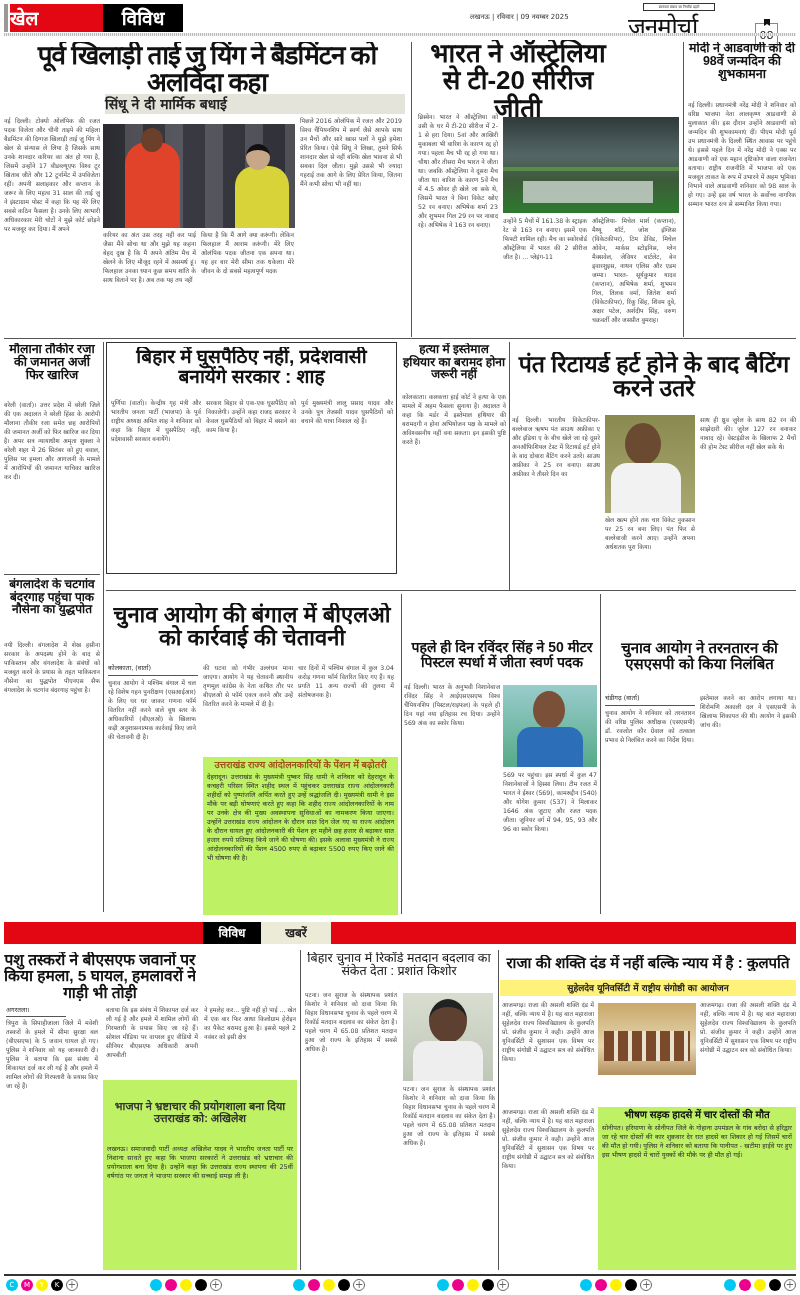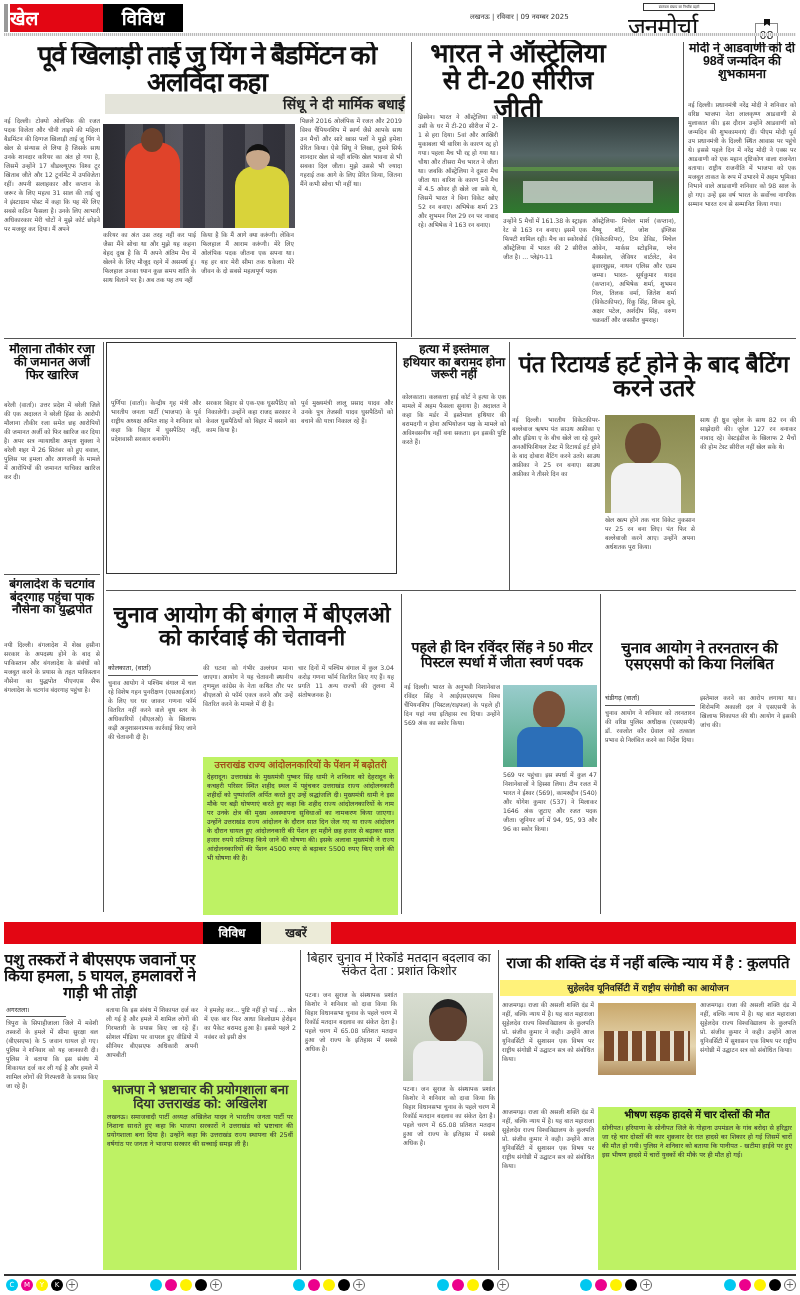--- a/index.html
+++ b/index.html
@@ -23,21 +23,21 @@
   <div class="abs" style="left:643px;top:3px;width:72px;height:8px;border:1px solid #333;font-size:3.5px;line-height:6px;text-align:center;overflow:hidden">स्वतंत्रता संग्राम का निर्भीक प्रहरी</div>
   <div class="abs" style="left:628px;top:9px;width:120px;font-size:24px;font-weight:normal;color:#111;letter-spacing:-1px">जनमोर्चा</div>
   <div class="abs" style="left:755px;top:23px;width:23px;height:24px;border:1px solid #888;font-size:11px;text-align:center;line-height:24px">
     <span style="position:absolute;left:8px;top:-5px;width:6px;height:7px;background:#111;clip-path:polygon(0 0,100% 0,100% 100%,50% 70%,0 100%)"></span>
     <span>08</span>
   </div>
   <div class="abs" style="left:4px;top:33px;width:792px;height:3px;background:repeating-linear-gradient(90deg,#bbb 0 1px,#eee 1px 2px)"></div>
 </div>
 
 <div class="abs h1" style="left:2px;top:42px;width:410px;font-size:26px;letter-spacing:-1px">पूर्व खिलाड़ी ताई जु यिंग ने बैडमिंटन को अलविदा कहा</div>
-<div class="abs" style="left:105px;top:94px;width:300px;height:20px;background:#e4e4da;font-size:14px;font-weight:bold;text-align:right;line-height:20px">सिंधू ने दी मार्मिक बधाई</div>
+<div class="abs" style="left:105px;top:94px;width:300px;height:20px;background:#e4e4da;font-size:14px;font-weight:bold;text-align:left;line-height:20px">सिंधू ने दी मार्मिक बधाई</div>
 <div class="abs txt" style="left:4px;top:116px;width:96px;height:230px">नई दिल्ली। टोक्यो ओलंपिक की रजत पदक विजेता और चीनी ताइपे की महिला बैडमिंटन की दिग्गज खिलाड़ी ताई जु यिंग ने खेल से संन्यास ले लिया है जिसके साथ उनके शानदार करियर का अंत हो गया है, जिसमें उन्होंने 17 बीडब्ल्यूएफ विश्व टूर खिताब जीते और 12 टूर्नामेंट में उपविजेता रहीं। अपनी सलाहकार और कप्तान के जरूर के लिए महत्व 31 साल की ताई जु ने इंस्टाग्राम पोस्ट में कहा कि यह मेरे लिए सबसे कठिन फैसला है। उनके लिए आभारी अधिकारकार मेरी चोटों ने मुझे कोर्ट छोड़ने पर मजबूर कर दिया। मैं अपने</div>
 <div class="abs photo" style="left:103px;top:124px;width:192px;height:104px;background:linear-gradient(90deg,#2a2a30 0%,#3a3a44 40%,#303038 100%)">
   <div style="position:absolute;left:0;top:0;width:100%;height:100%;background:repeating-linear-gradient(90deg,transparent 0 22px,rgba(255,255,255,.15) 22px 40px)"></div>
   <div style="position:absolute;left:22px;top:18px;width:55px;height:86px;background:#e0432a;border-radius:22px 22px 0 0"></div>
   <div style="position:absolute;left:38px;top:4px;width:22px;height:24px;background:#6b3f2a;border-radius:50%"></div>
   <div style="position:absolute;left:132px;top:42px;width:54px;height:62px;background:#d9d33a;border-radius:20px 20px 0 0"></div>
   <div style="position:absolute;left:143px;top:20px;width:24px;height:26px;background:#c8a789;border-radius:50%;border-top:6px solid #111"></div>
 </div>
 <div class="abs txt" style="left:103px;top:230px;width:93px;height:100px">करियर का अंत उस तरह नहीं कर पाई जैसा मैंने सोचा था और मुझे यह कहना बेहद दुख है कि मैं अपने अंतिम मैच में खेलने के लिए मौजूद रहने में असमर्थ हूं। फिलहाल उनका ध्यान कुछ समय शांति के साथ बिताने पर है। अब तक यह तय नहीं</div>
 <div class="abs txt" style="left:201px;top:230px;width:93px;height:100px">किया है कि मैं आगे क्या करूंगी। लेकिन फिलहाल मैं आराम करूंगी। मेरे लिए ओलंपिक पदक जीतना एक सपना था। यह हर बार मेरी सीमा तक धकेला। मेरे जीवन के दो सबसे महत्वपूर्ण पदक</div>
@@ -63,20 +63,21 @@
 
 <div class="abs h1" style="left:4px;top:343px;width:96px;font-size:12.5px">मौलाना तौकीर रजा की जमानत अर्जी फिर खारिज</div>
 <div class="abs txt" style="left:4px;top:400px;width:96px;height:170px">बरेली (वार्ता)। उत्तर प्रदेश में बरेली जिले की एक अदालत ने बरेली हिंसा के आरोपी मौलाना तौकीर रजा समेत छह आरोपियों की जमानत अर्जी को फिर खारिज कर दिया है। अपर सत्र न्यायाधीश अमृता शुक्ला ने बरेली शहर में 26 सितंबर को हुए बवाल, पुलिस पर हमला और आगजनी के मामले में आरोपियों की जमानत याचिका खारिज कर दी।</div>
 <div class="abs" style="left:4px;top:574px;width:96px;height:1px;background:#555"></div>
 <div class="abs h1" style="left:4px;top:578px;width:96px;font-size:12px">बंगलादेश के चटगांव बंदरगाह पहुंचा पाक नौसेना का युद्धपोत</div>
 <div class="abs txt" style="left:4px;top:640px;width:96px;height:270px">नयी दिल्ली। बंगलादेश में शेख हसीना सरकार के अपदस्थ होने के बाद से पाकिस्तान और बंगलादेश के संबंधों को मजबूत करने के प्रयास के तहत पाकिस्तान नौसेना का युद्धपोत पीएनएस सैफ बंगलादेश के चटगांव बंदरगाह पहुंचा है।</div>
 
 <div class="rule-v" style="left:103px;top:342px;height:570px"></div>
 
 <div class="abs boxed" style="left:106px;top:342px;width:291px;height:232px">
+  <div class="h1" style="margin:4px 6px;font-size:19px">बिहार में घुसपैठिए नहीं, प्रदेशवासी बनायेंगे सरकार : शाह</div>
   <div class="abs txt" style="left:4px;top:55px;width:90px;height:172px">पूर्णिया (वार्ता)। केन्द्रीय गृह मंत्री और भारतीय जनता पार्टी (भाजपा) के पूर्व राष्ट्रीय अध्यक्ष अमित शाह ने शनिवार को कहा कि बिहार में घुसपैठिए नहीं, प्रदेशवासी सरकार बनायेंगे।</div>
   <div class="abs txt" style="left:99px;top:55px;width:90px;height:172px">सरकार बिहार से एक-एक घुसपैठिए को निकालेगी। उन्होंने कहा राजद सरकार ने केवल घुसपैठियों को बिहार में बसाने का काम किया है।</div>
   <div class="abs txt" style="left:194px;top:55px;width:92px;height:172px">पूर्व मुख्यमंत्री लालू प्रसाद यादव और उनके पुत्र तेजस्वी यादव घुसपैठियों को बचाने की यात्रा निकाल रहे हैं।</div>
 </div>
 
 <div class="abs h1" style="left:402px;top:343px;width:104px;font-size:12px">हत्या में इस्तेमाल हथियार का बरामद होना जरूरी नहीं</div>
 <div class="abs txt" style="left:402px;top:392px;width:104px;height:192px">कोलकाता। कलकत्ता हाई कोर्ट ने हत्या के एक मामले में अहम फैसला सुनाया है। अदालत ने कहा कि मर्डर में इस्तेमाल हथियार की बरामदगी न होना अभियोजन पक्ष के मामले को अविश्वसनीय नहीं बना सकता। इन इसकी पुष्टि करते हैं।</div>
 
 <div class="rule-v" style="left:509px;top:342px;height:248px"></div>
 
@@ -123,21 +124,21 @@
   <div class="abs" style="left:257px;top:0;width:70px;height:22px;background:#ecebd8;color:#222;font-weight:bold;font-size:12px;text-align:center;line-height:22px">खबरें</div>
 </div>
 
 <div class="abs h1" style="left:4px;top:952px;width:192px;font-size:15.5px">पशु तस्करों ने बीएसएफ जवानों पर किया हमला, 5 घायल, हमलावरों ने गाड़ी भी तोड़ी</div>
 <div class="abs" style="left:6px;top:1005px;width:60px;font-size:6.5px;color:#333;border-bottom:1px solid #555;padding-bottom:2px">अगरतला।</div>
 <div class="abs txt" style="left:6px;top:1018px;width:92px;height:250px">त्रिपुरा के सिपाहीजाला जिले में मवेशी तस्करों के हमले में सीमा सुरक्षा बल (बीएसएफ) के 5 जवान घायल हो गए। पुलिस ने शनिवार को यह जानकारी दी। पुलिस ने बताया कि इस संबंध में शिकायत दर्ज कर ली गई है और हमले में शामिल लोगों की गिरफ्तारी के प्रयास किए जा रहे हैं।</div>
 <div class="abs txt" style="left:106px;top:1005px;width:92px;height:72px">बताया कि इस संबंध में शिकायत दर्ज कर ली गई है और हमले में शामिल लोगों की गिरफ्तारी के प्रयास किए जा रहे हैं। सोशल मीडिया पर वायरल हुए वीडियो में सीनियर बीएसएफ अधिकारी अपनी आपबीती</div>
 <div class="abs txt" style="left:204px;top:1005px;width:92px;height:72px">ने हमलेह कर... पुष्टि नहीं हो पाई ... खेत में एक बार फिर आधा किलोग्राम हेरोइन का पैकेट बरामद हुआ है। इससे पहले 2 नवंबर को इसी क्षेत्र</div>
 
 <div class="abs hl" style="left:103px;top:1080px;width:194px;height:190px">
-  <div class="h1" style="font-size:13px;padding:3px 2px;color:#333">भाजपा ने भ्रष्टाचार की प्रयोगशाला बना दिया उत्तराखंड को: अखिलेश</div>
+  <div class="h1" style="font-size:11px;padding:21px 2px;color:#333">भाजपा ने भ्रष्टाचार की प्रयोगशाला बना दिया उत्तराखंड को: अखिलेश</div>
   <div class="txt" style="padding:0 4px;height:160px;color:#333;font-size:6.5px">लखनऊ। समाजवादी पार्टी अध्यक्ष अखिलेश यादव ने भारतीय जनता पार्टी पर निशाना साधते हुए कहा कि भाजपा सरकारों ने उत्तराखंड को भ्रष्टाचार की प्रयोगशाला बना दिया है। उन्होंने कहा कि उत्तराखंड राज्य स्थापना की 25वीं वर्षगांठ पर जनता ने भाजपा सरकार की सच्चाई समझ ली है।</div>
 </div>
 
 <div class="rule-v" style="left:300px;top:950px;height:320px"></div>
 
 <div class="abs h1" style="left:303px;top:952px;width:192px;font-size:12.5px;font-weight:normal">बिहार चुनाव में रिकॉर्ड मतदान बदलाव का संकेत देता : प्रशांत किशोर</div>
 <div class="abs txt" style="left:305px;top:990px;width:92px;height:278px">पटना। जन सुराज के संस्थापक प्रशांत किशोर ने शनिवार को दावा किया कि बिहार विधानसभा चुनाव के पहले चरण में रिकॉर्ड मतदान बदलाव का संकेत देता है। पहले चरण में 65.08 प्रतिशत मतदान हुआ जो राज्य के इतिहास में सबसे अधिक है।</div>
 <div class="abs photo" style="left:403px;top:993px;width:90px;height:88px;background:linear-gradient(180deg,#d8ddd0 0%,#bfc8b8 100%)">
   <div style="position:absolute;left:26px;top:6px;width:38px;height:44px;background:#5e4030;border-radius:50%;border-top:8px solid #222"></div>
   <div style="position:absolute;left:10px;top:48px;width:70px;height:40px;background:#eee;border-radius:14px 14px 0 0"></div>

